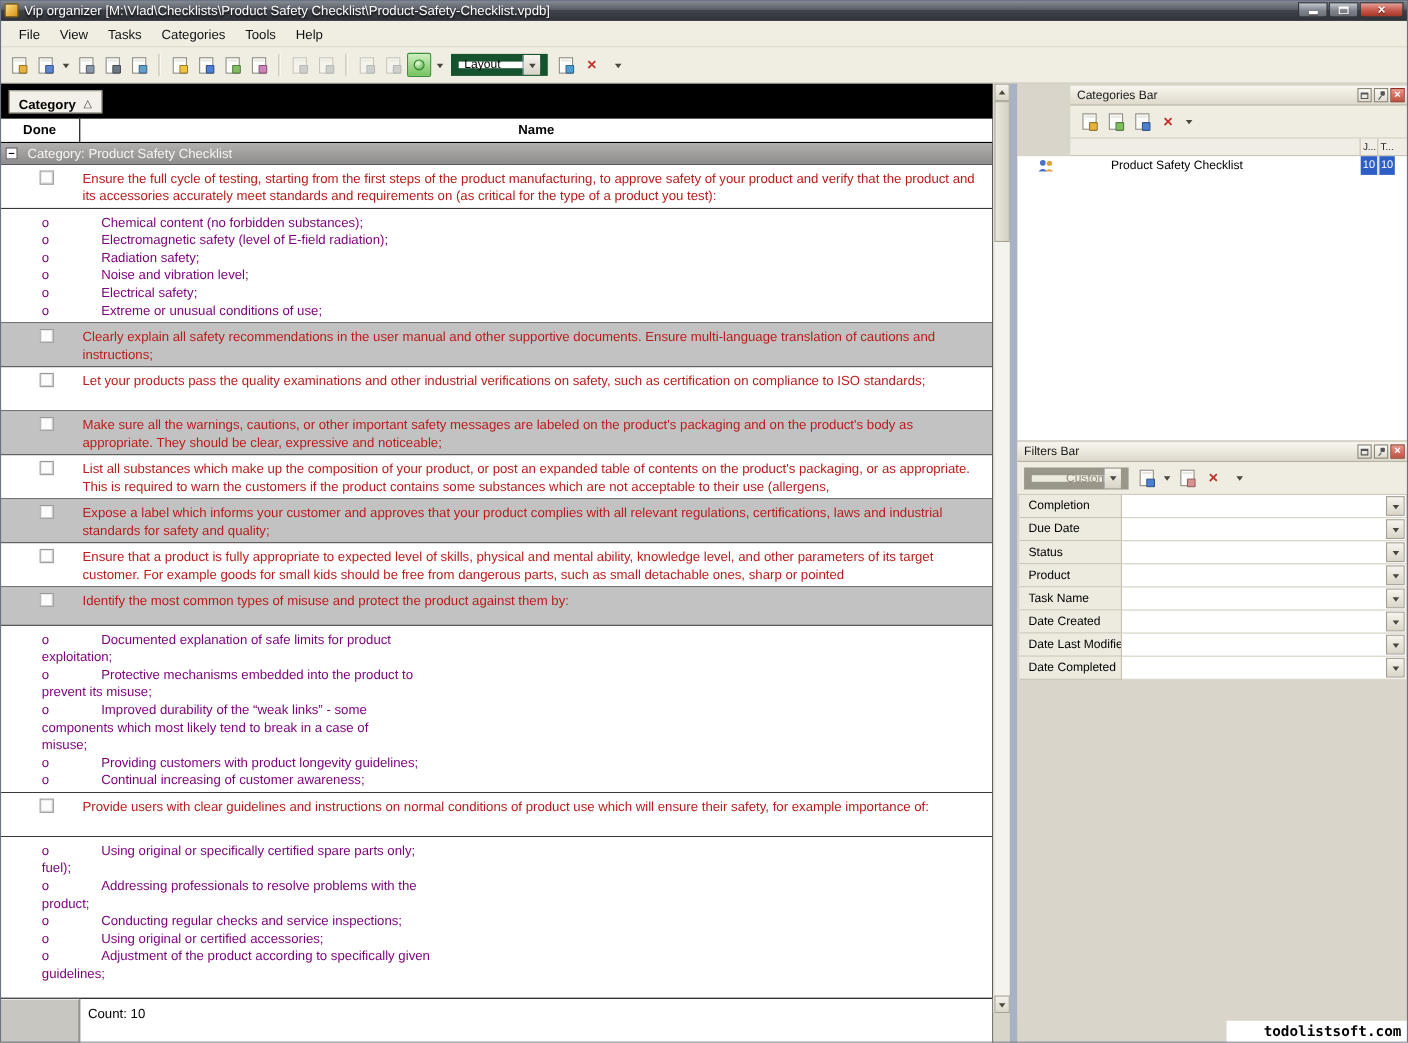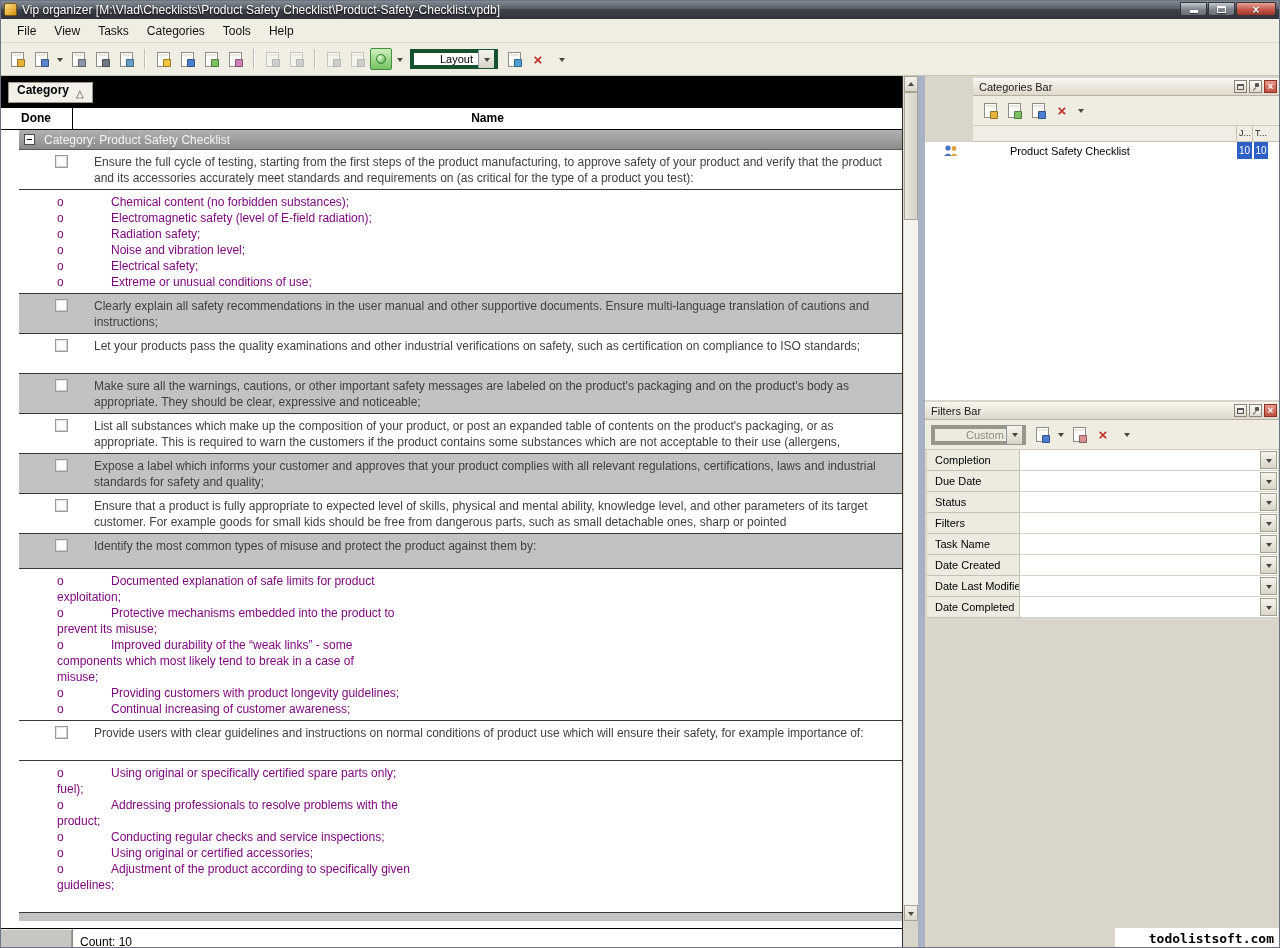--- a/index.html
+++ b/index.html
@@ -28,56 +28,56 @@
   .tb-btn.grayed{opacity:.4;}
   .tb-page{width:13px;height:15px;background:#FCFCFA;border:1px solid #8F8C82;box-shadow:inset 0 0 0 1px #FFF, inset 0 3px 0 #E8E6DE;}
   .tb-accent{position:absolute;width:8px;height:8px;right:3px;bottom:3px;border:1px solid rgba(0,0,0,.35);border-radius:1px;}
   .tb-btn.active-green{background:linear-gradient(#CFEFC0,#74C35F);border:1px solid #3F8F3F;}
   .green-core{width:10px;height:10px;border-radius:50%;background:radial-gradient(circle at 35% 30%,#E8FFD8,#49A03A);border:1px solid #2F7F2F;}
   .tb-x{color:#C03028;font-weight:bold;font-size:15px;line-height:15px;}
   .tb-dropbtn{width:11px;height:22px;display:flex;align-items:center;justify-content:center;}
   .tri-down{width:0;height:0;border:3px solid transparent;border-top:4px solid #4A463C;margin-top:4px;}
   .tri-up{width:0;height:0;border:3px solid transparent;border-bottom:4px solid #4A463C;margin-bottom:4px;}
 
-  .combo{height:20px;background:#FFF;border:4px solid #14532d;display:inline-flex;align-items:center;text-align:right;}
+  .combo{height:20px;background:#FFF;border:7px solid #14532d;display:inline-flex;align-items:center;}
   .combo .val{font-size:11px;color:#000;padding:0 5px;flex:1;white-space:nowrap;overflow:hidden;}
   .combo .cbtn{width:16px;height:18px;background:linear-gradient(#F6F4EE,#D8D4C8);border-left:1px solid #8A96A8;display:flex;align-items:center;justify-content:center;}
   .combo.layout{width:88px;margin:0 5px;}
   .combo.disabled{background:#EDEADF;border-color:#9A968A;}
   .combo.disabled .val{color:#8C887C;margin-left:26px;}
   .combo.preset{width:95px;margin-right:5px;}
 
   
   .main{position:absolute;top:76px;left:0;right:0;bottom:0;}
 
   
   .grid{position:absolute;left:0;top:0;width:903px;bottom:0;background:#FFF;border-right:1px solid #2E2E2E;}
   .grid-band{height:32px;background:#000;display:flex;align-items:center;padding-left:8px;}
-  .sort-box{background:#F2F0E8;border:1px solid #9A968A;height:21px;display:inline-flex;align-items:flex-start;padding:0 8px;gap:7px;}
+  .sort-box{background:#F2F0E8;border:1px solid #9A968A;height:21px;display:inline-flex;align-items:flex-end;padding:0 8px;gap:7px;}
   .sort-box .lbl{font-size:12px;font-weight:bold;color:#000;}
   .sort-tri::before{content:"△";font-size:10px;color:#444;}
   .grid-cols{height:22px;border-bottom:1px solid #000;display:flex;background:#FFF;font-weight:bold;font-size:12px;color:#000;}
   .col-done{width:73px;border-right:1px solid #000;text-align:center;line-height:21px;}
   .col-name{flex:1;text-align:center;line-height:21px;}
-  .grid-rows{position:absolute;top:54px;left:0;right:0;bottom:27px;overflow:hidden;display:flex;flex-direction:column;margin-left:19px;}
+  .grid-rows{position:absolute;top:54px;left:0;right:0;bottom:27px;overflow:hidden;display:flex;flex-direction:column;}
   .cat-row{height:20px;flex:0 0 20px;background:linear-gradient(#B2B1AF,#8D8C8A);border-bottom:1px solid #5A5A5A;color:#F4F4F2;font-size:12px;display:flex;align-items:center;}
   .collapse-box{width:11px;height:11px;background:#FFF;border:1px solid #4A4A4A;margin:0 9px 0 5px;position:relative;}
   .collapse-box::before{content:"";position:absolute;left:2px;right:2px;top:4px;height:1px;background:#000;}
   .row{border-bottom:1px solid #3A3A3A;position:relative;flex-shrink:0;overflow:hidden;}
   .row.white{background:#FFF;}
   .row.gray{background:#C2C2C2;}
   .row-task{height:40px;}
   .row-task.short{height:35px;}
-  .task-text{margin:4px 10px 0 75px;font-size:12px;line-height:16px;color:#404040;}
+  .task-text{margin:4px 10px 0 75px;font-size:12px;line-height:16px;color:#b91c1c;}
   .checkbox{position:absolute;left:36px;top:5px;width:13px;height:13px;background:#FCFCFC;border:1px solid #9A9A9A;box-shadow:inset 1px 1px 0 #E6E6E6, inset -1px -1px 0 #D0D0D0;}
   .row-bullets{padding-top:4px;color:#7B007B;font-size:12px;line-height:16px;}
   .bline{padding-left:38px;white-space:nowrap;}
   .bmark{display:inline-block;width:54px;}
   .row-filler{flex:1;background:#C2C2C2;}
-  .grid-footer{position:absolute;left:0;right:0;bottom:0;height:20px;background:#FFF;border-top:1px solid #000;display:flex;}
+  .grid-footer{position:absolute;left:0;right:0;bottom:0;height:41px;background:#FFF;border-top:1px solid #000;display:flex;}
   .footer-done{width:73px;background:#C7C6C1;border-right:1px solid #8A8A85;box-shadow:inset 1px 1px 0 #E9E8E4, inset -1px -1px 0 #9B9A95;}
   .footer-count{font-size:12px;color:#000;padding:6px 0 0 7px;}
 
   
   .vscroll{position:absolute;left:903px;width:15px;top:0;bottom:27px;background:#F5F3EE;border-left:1px solid #DDD9CD;}
   .vs-btn{position:absolute;left:0;right:0;height:16px;background:linear-gradient(#F4F2EC,#DAD6CA);border:1px solid #A9A396;display:flex;align-items:center;justify-content:center;}
   .vs-up{top:0;}
   .vs-down{bottom:0;}
   .vs-thumb{position:absolute;left:0;right:0;top:16px;height:128px;background:linear-gradient(90deg,#EAE7DE,#D4D0C3);border:1px solid #A9A396;}
   .vs-corner{position:absolute;left:903px;width:15px;bottom:0;height:27px;background:#D9D5CA;}
@@ -454,21 +454,21 @@
           </div>
           <div class="flt-row">
             <div class="flt-label">Status</div>
             <div class="flt-value">
               <div class="flt-arrow">
                 <span class="tri-down"></span>
               </div>
             </div>
           </div>
           <div class="flt-row">
-            <div class="flt-label">Filters</div>
+            <div class="flt-label">Product</div>
             <div class="flt-value">
               <div class="flt-arrow">
                 <span class="tri-down"></span>
               </div>
             </div>
           </div>
           <div class="flt-row">
             <div class="flt-label">Task Name</div>
             <div class="flt-value">
               <div class="flt-arrow">

